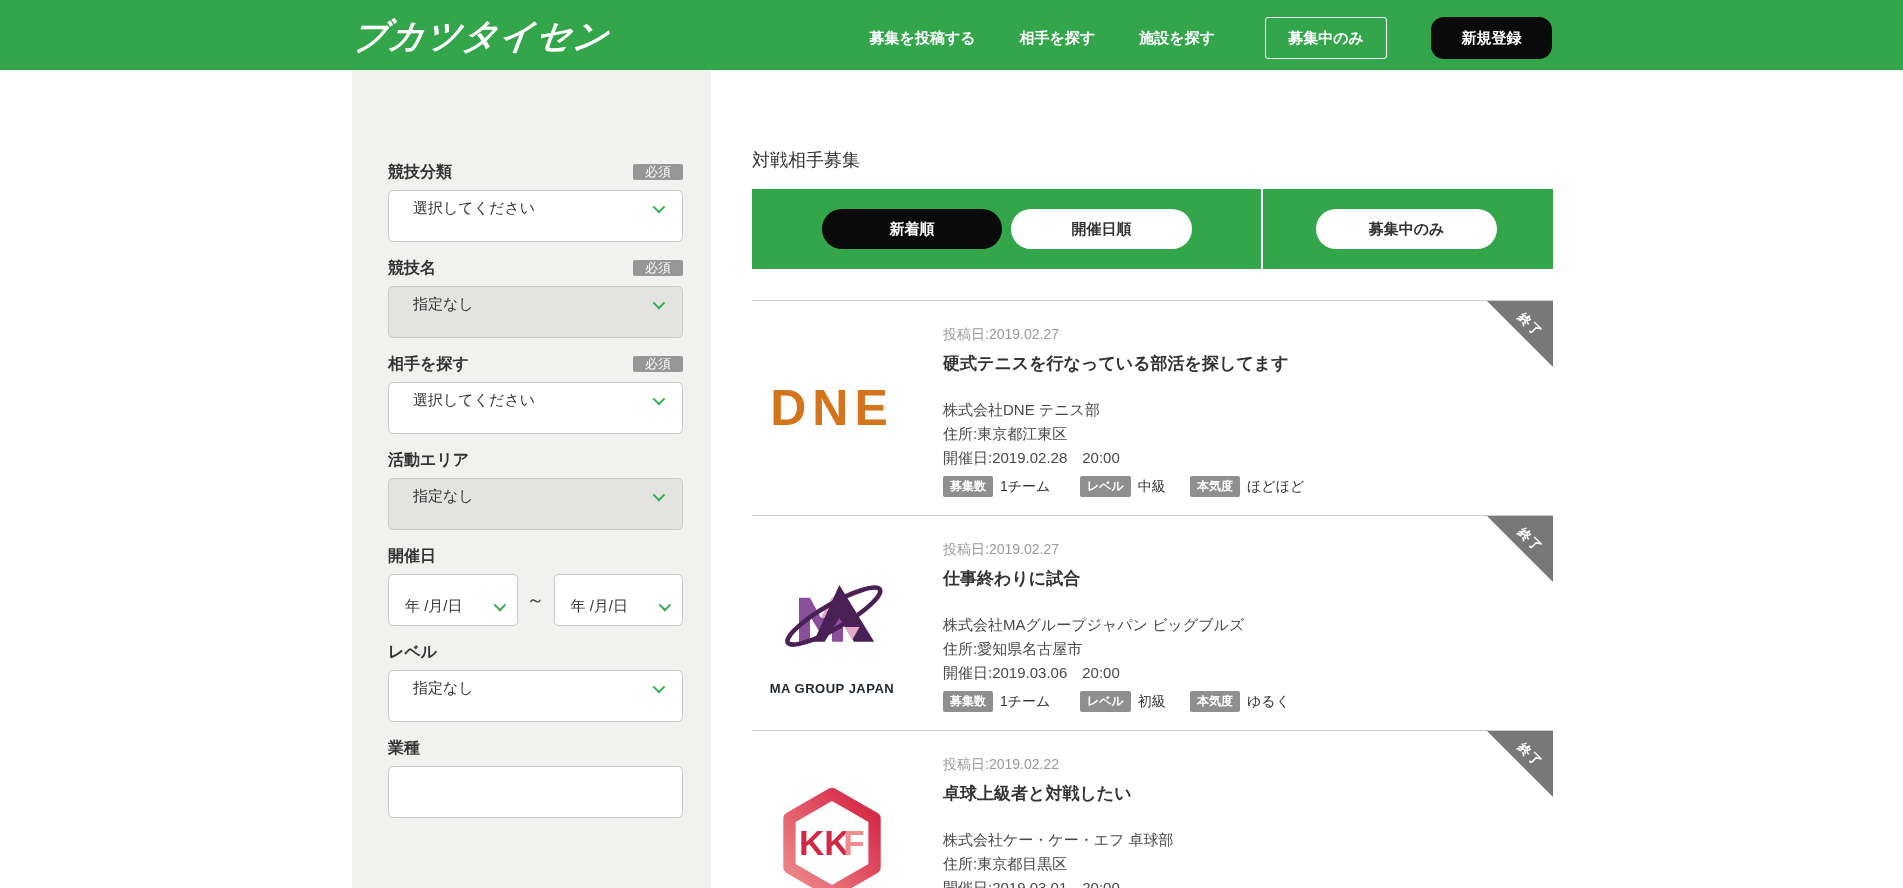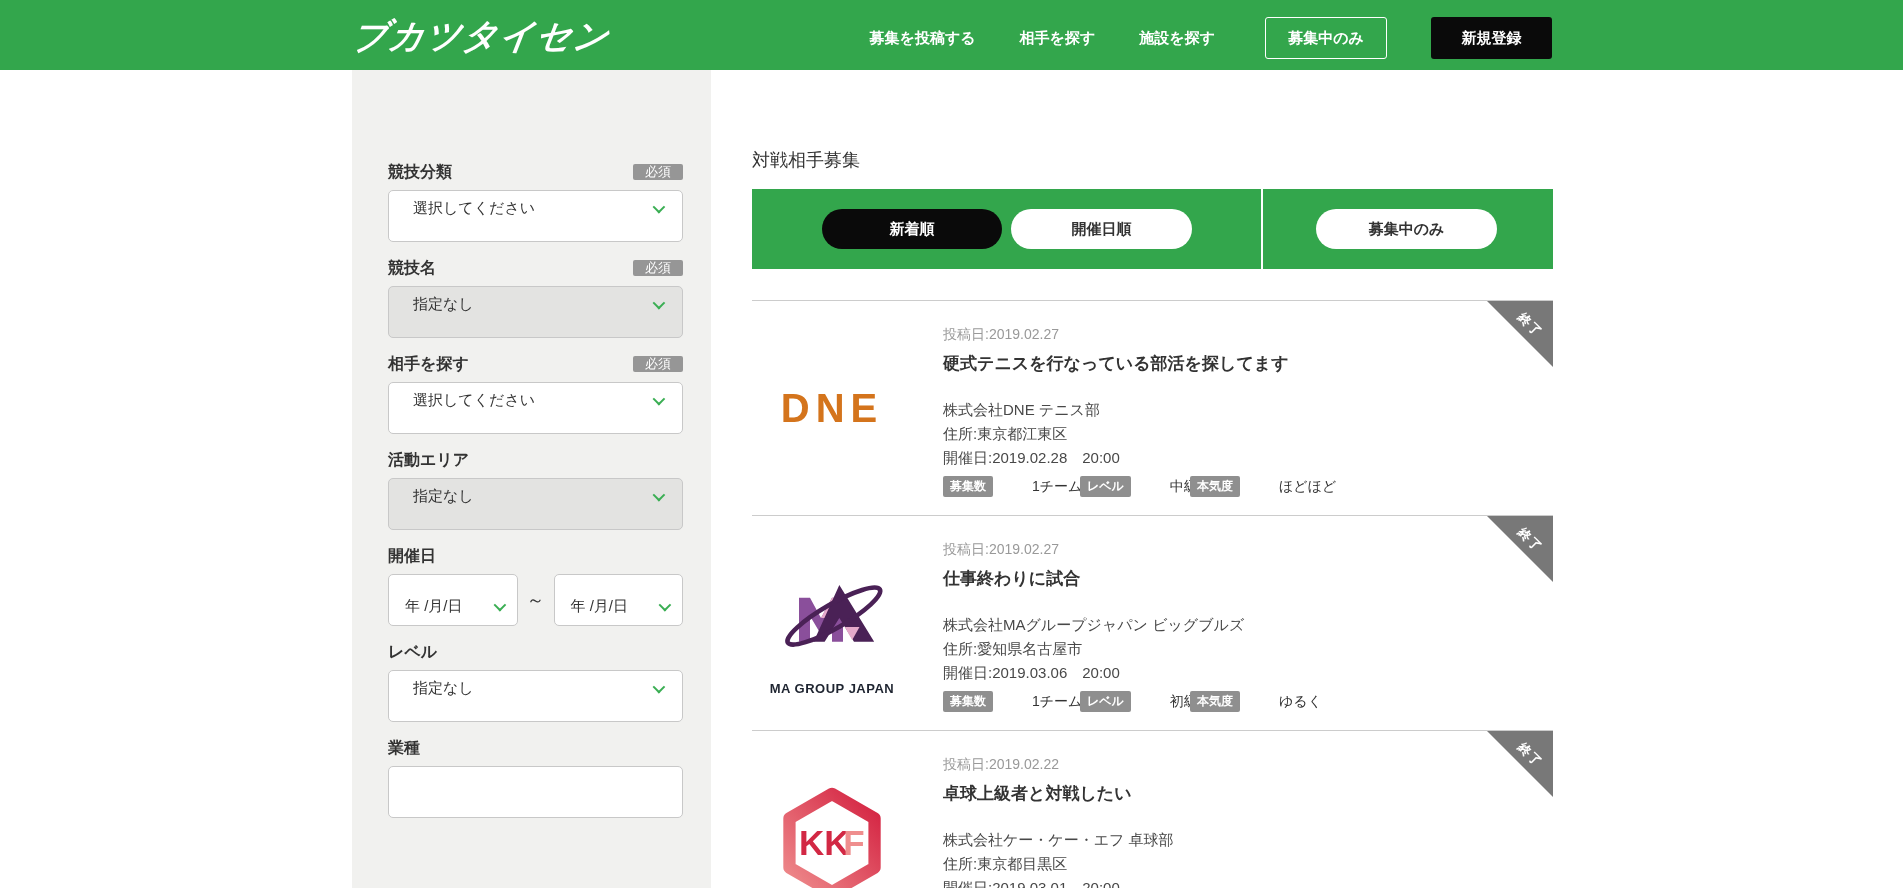--- a/index.html
+++ b/index.html
@@ -7,21 +7,21 @@
     font-family:"Liberation Sans","DejaVu Sans",sans-serif; color:#333; }
 
   
   .header { position:absolute; top:0; left:0; width:1903px; height:70px; background:#33a64c; }
   .logo { position:absolute; left:352px; top:13px; color:#fff; font-size:35px; font-weight:900;
     font-style:italic; letter-spacing:1px; transform:skewX(-8deg); white-space:nowrap; }
   .header-right { position:absolute; right:351px; top:3px; height:70px; display:flex; align-items:center; gap:44px; }
   .nav-link { color:#fff; font-size:15px; font-weight:bold; cursor:pointer; white-space:nowrap; }
   .btn-login { width:122px; height:42px; border:1px solid #fff; border-radius:3px; background:transparent;
     color:#fff; font-size:15px; font-weight:bold; display:flex; align-items:center; justify-content:center; cursor:pointer; margin-left:6px; }
-  .btn-register { width:121px; height:42px; border-radius:3px; background:#0a0a0a; color:#fff;
+  .btn-register { width:121px; height:42px; border-radius:13px; background:#0a0a0a; color:#fff;
     font-size:15px; font-weight:bold; display:flex; align-items:center; justify-content:center; cursor:pointer; }
 
   
   .sidebar { position:absolute; left:352px; top:70px; width:359px; height:818px; background:#f1f1ef;
     padding:92px 28px 0 36px; overflow:hidden; }
   .fgroup { margin-bottom:16px; }
   .fgroup-head { display:flex; justify-content:space-between; align-items:center; height:20px; margin-bottom:8px; }
   .flabel { font-size:16px; font-weight:600; color:#333; }
   .req-badge { background:#969696; color:#fff; font-size:13px; padding:0 12px; border-radius:2px; line-height:16px;text-align:center; }
   .select { height:52px; background:#fff; border:1px solid #c8c8c8; border-radius:5px; display:flex;
@@ -44,34 +44,34 @@
   .pill-date { left:259px; width:181px; background:#fff; color:#333; }
   .pill-open { left:564px; width:181px; background:#fff; color:#333; }
 
   .cards { position:absolute; top:230px; left:0; width:801px; }
   .card { position:relative; height:215px; border-top:1px solid #ccc; overflow:hidden; cursor:pointer; }
   .ribbon { position:absolute; top:0; right:0; width:0; height:0;
     border-top:66px solid #787878; border-left:66px solid transparent; }
   .ribbon-text { position:absolute; top:15px; right:9px; color:#fff; font-size:13px; font-weight:bold;
     transform:rotate(45deg); letter-spacing:1px; }
   .card-logo { position:absolute; left:9px; width:142px; text-align:center; }
-  .logo-dne { top:70px; font-size:40px; font-weight:800; color:#d4741c; letter-spacing:6px; line-height:74px; }
+  .logo-dne { top:70px; font-size:50px; font-weight:800; color:#d4741c; letter-spacing:6px; line-height:74px; }
   .logo-ma { top:60px; }
   .logo-ma-caption { font-size:13px; font-weight:bold; color:#1e2430; letter-spacing:0.5px; margin-top:19px; white-space:nowrap; }
   .logo-kkf { top:55px; }
   .card-body { position:absolute; left:191px; top:24px; width:560px; }
   .posted { font-size:14px; color:#999; line-height:18px; margin-bottom:9px; }
   .card-title { font-size:17px; font-weight:bold; color:#333; line-height:24px; margin-bottom:22px; }
   .info-line { font-size:15px; color:#484848; line-height:24px; }
   .badge-row { display:flex; align-items:center; margin-top:6px; }
   .badge-group { display:flex; align-items:center; }
   .bg1 { width:137px; } .bg2 { width:110px; }
   .mini-badge { background:#8f8f8f; color:#fff; font-size:12px; font-weight:bold; padding:3px 7px;
     border-radius:2px; margin-right:7px; line-height:15px; white-space:nowrap; }
-  .badge-val { font-size:14px; color:#333; white-space:nowrap;margin-left:32px; }
+  .badge-val { font-size:14px; color:#333; white-space:nowrap; }
 </style>
 </head>
 <body>
 
 <div class="header">
   <div class="logo">ブカツタイセン</div>
   <div class="header-right">
     <div class="nav-link">募集を投稿する</div>
     <div class="nav-link">相手を探す</div>
     <div class="nav-link">施設を探す</div>

